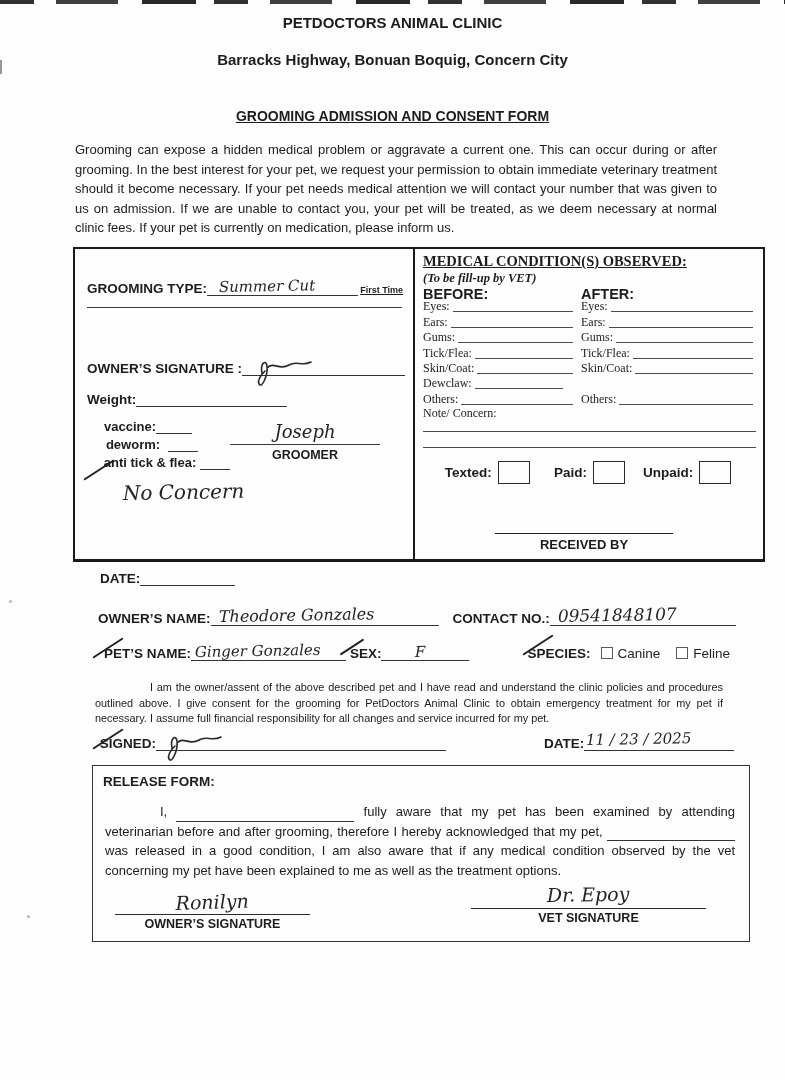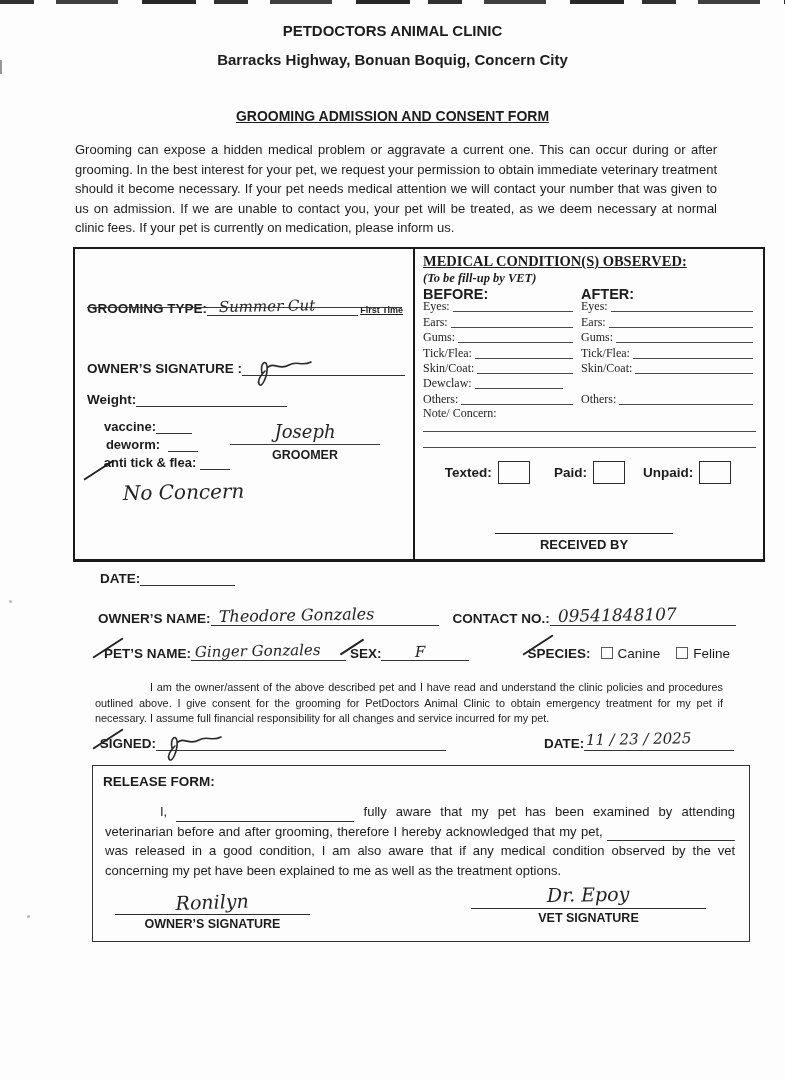--- a/index.html
+++ b/index.html
@@ -68,32 +68,32 @@
 </style>
 </head>
 <body>
 
 <div class="page">
   <div class="scan-top"></div>
   <div class="scan-left"></div>
   <div class="speck" style="left:27px; top:915px;"></div>
   <div class="speck" style="left:9px; top:600px;"></div>
 
-  <div class="abs center b" style="top:22px; font-size:15px;">PETDOCTORS  ANIMAL  CLINIC</div>
+  <div class="abs center b" style="top:14px; font-size:15px;">PETDOCTORS  ANIMAL  CLINIC</div>
   <div class="abs center b" style="top:51px; font-size:15px;">Barracks Highway, Bonuan Boquig, Concern City</div>
   <div class="abs center b u" style="top:108px; font-size:14px;">GROOMING  ADMISSION  AND  CONSENT  FORM</div>
 
   <div class="abs intro" style="top:140px; left:75px; width:642px;">Grooming can expose a hidden medical problem or aggravate a current one. This can occur during or after grooming. In the best interest for your pet, we request your permission to obtain immediate veterinary treatment should it become necessary. If your pet needs medical attention we will contact your number that was given to us on admission. If we are unable to contact you, your pet will be treated, as we deem necessary at normal clinic fees. If your pet is currently on medication, please inform us.</div>
 
   <div class="abs main-box">
 
     <div class="pane-left">
       <div class="abs row-flex" style="left:12px; top:26px; width:316px;">
         <span class="lbl">GROOMING TYPE:</span>
-        <span class="wl" style="flex:1; height:20px;margin-top:20px;">
+        <span class="wl" style="flex:1; height:20px;">
           <span class="hw" style="font-size:15px; left:12px;">Summer Cut</span>
         </span>
         <span class="b u" style="font-size:9px; margin-left:2px; padding-bottom:1px;">First Time</span>
       </div>
 
       <div class="abs line" style="left:12px; top:58px; width:315px;"></div>
 
 
       <div class="abs row-flex" style="left:12px; top:141px; width:200px;">
         <span class="lbl">Weight:</span>

